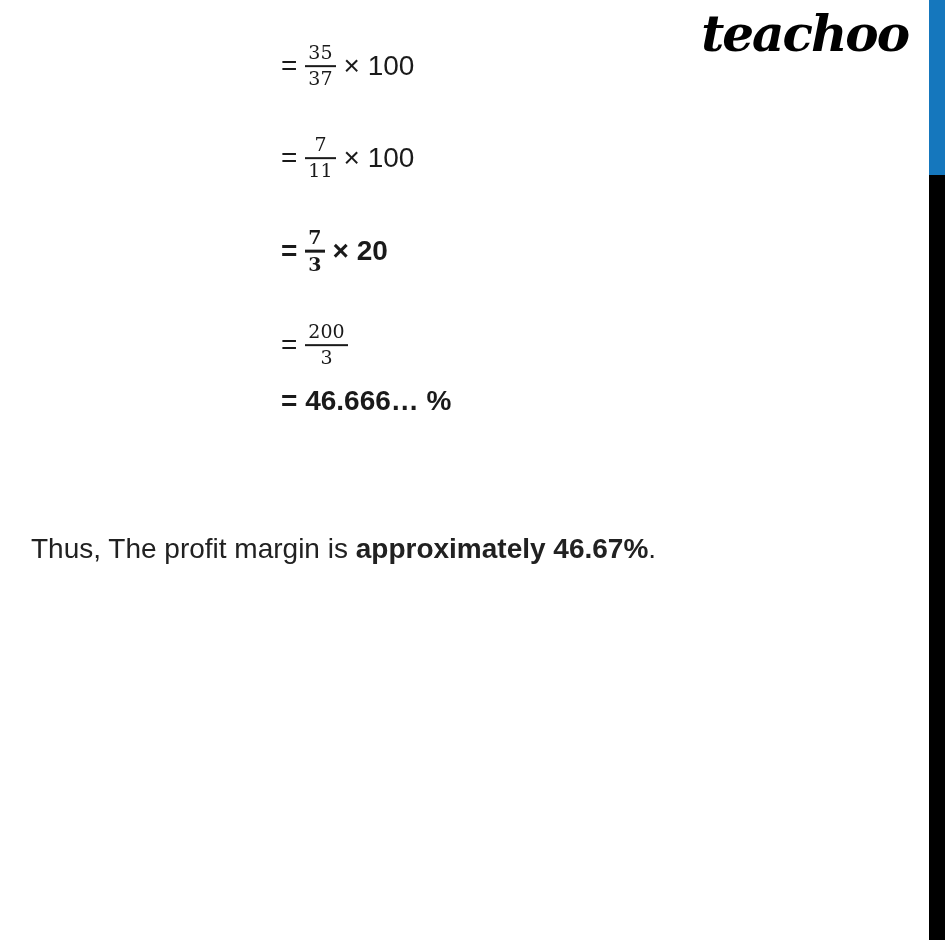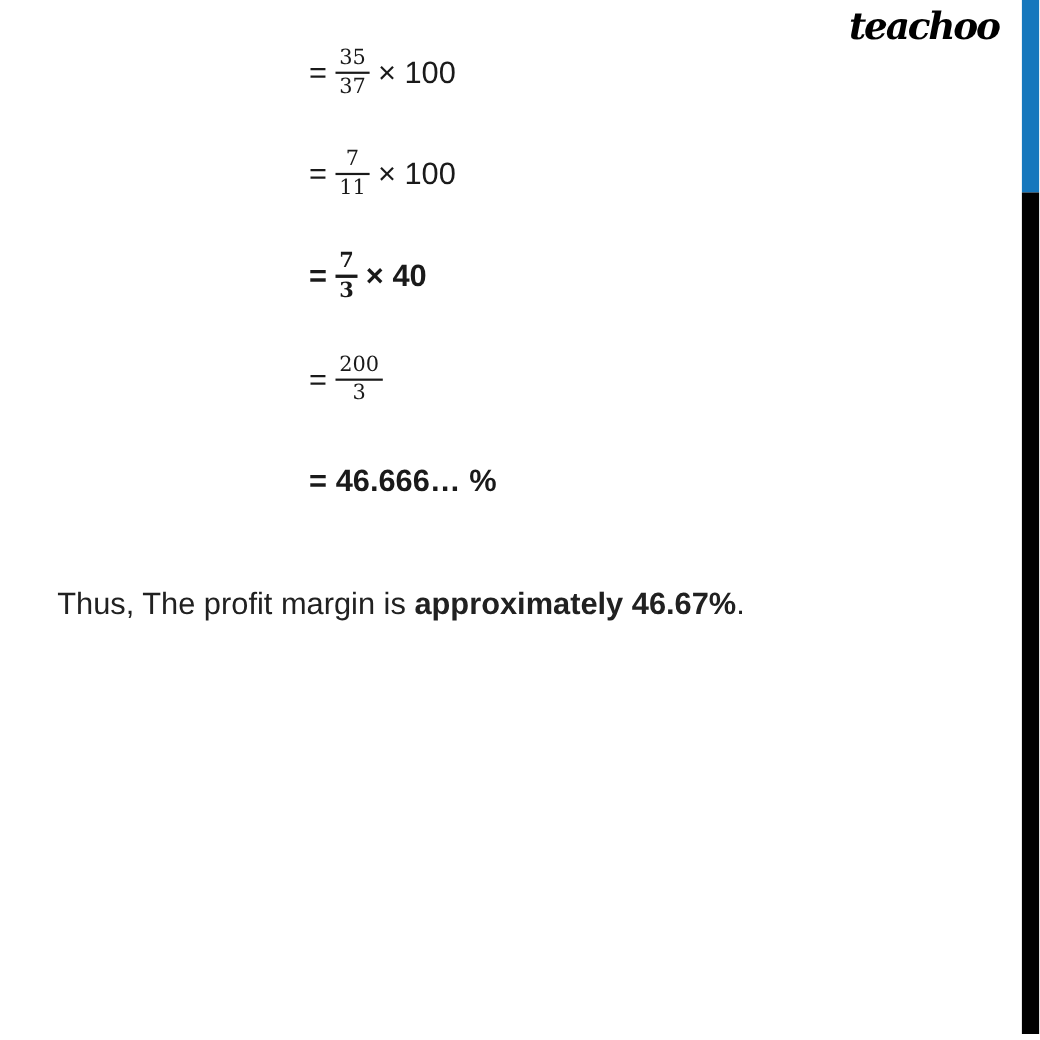--- a/index.html
+++ b/index.html
@@ -16,21 +16,21 @@
     font-family: "Liberation Sans", sans-serif;
     color: #1a1a1a;
   }
   .logo {
     position: absolute;
     top: 4px;
     right: 37px;
     font-family: "DejaVu Serif", serif;
     font-style: italic;
     font-weight: bold;
-    font-size: 34px;
+    font-size: 50px;
     letter-spacing: -2px;
     color: #000000;
   }
   .edge-bar {
     position: absolute;
     right: 0;
     width: 16px;
   }
   .edge-bar.blue { top: 0; height: 175px; }
   .edge-bar.black { top: 175px; height: 765px; }
@@ -43,21 +43,21 @@
     align-items: center;
     gap: 8px;
     font-size: 28px;
     color: #1a1a1a;
     white-space: pre;
   }
   .eq-row.r1 { top: 66px; }
   .eq-row.r2 { top: 158px; }
   .eq-row.r3 { top: 251px; }
   .eq-row.r4 { top: 345px; }
-  .eq-row.r5 { top: 437px; }
+  .eq-row.r5 { top: 401px; }
   .eq-row.bold { font-weight: bold; }
 
   .frac {
     display: inline-flex;
     flex-direction: column;
     align-items: center;
     font-family: "DejaVu Serif", serif;
     font-size: 19px;
     line-height: 1.15;
   }
@@ -65,21 +65,21 @@
     align-self: stretch;
     height: 2px;
     background: #1a1a1a;
     margin: 1px 0;
   }
   .eq-row.bold .frac .fbar { height: 3px; }
   .frac .num, .frac .den { padding: 0 3px; }
 
   .conclusion {
     position: absolute;
-    left: 52px;
+    left: 31px;
     top: 549px;
     transform: translateY(-50%);
     font-size: 28px;
     color: #212121;
     white-space: pre;
   }
   .conclusion b { font-weight: bold; }
 </style>
 </head>
 <body>
@@ -111,21 +111,21 @@
     <span class="op">× 100</span>
   </div>
 
   <div class="eq-row r3 bold">
     <span class="op">=</span>
     <span class="frac">
       <span class="num">7</span>
       <span class="fbar"></span>
       <span class="den">3</span>
     </span>
-    <span class="op">× 40</span>
+    <span class="op">× 20</span>
   </div>
 
   <div class="eq-row r4">
     <span class="op">=</span>
     <span class="frac">
       <span class="num">200</span>
       <span class="fbar"></span>
       <span class="den">3</span>
     </span>
   </div>

